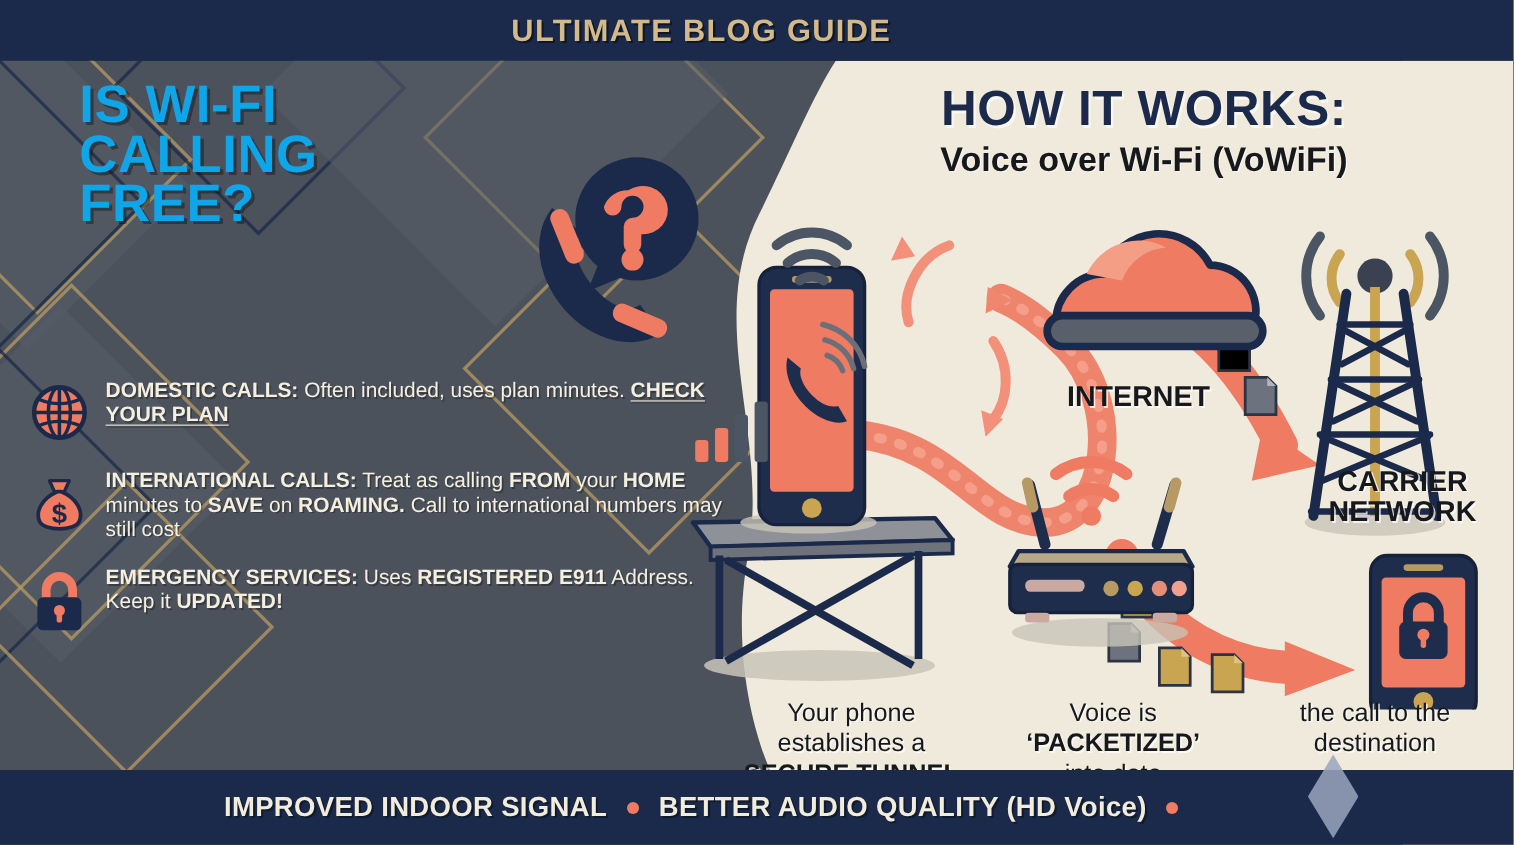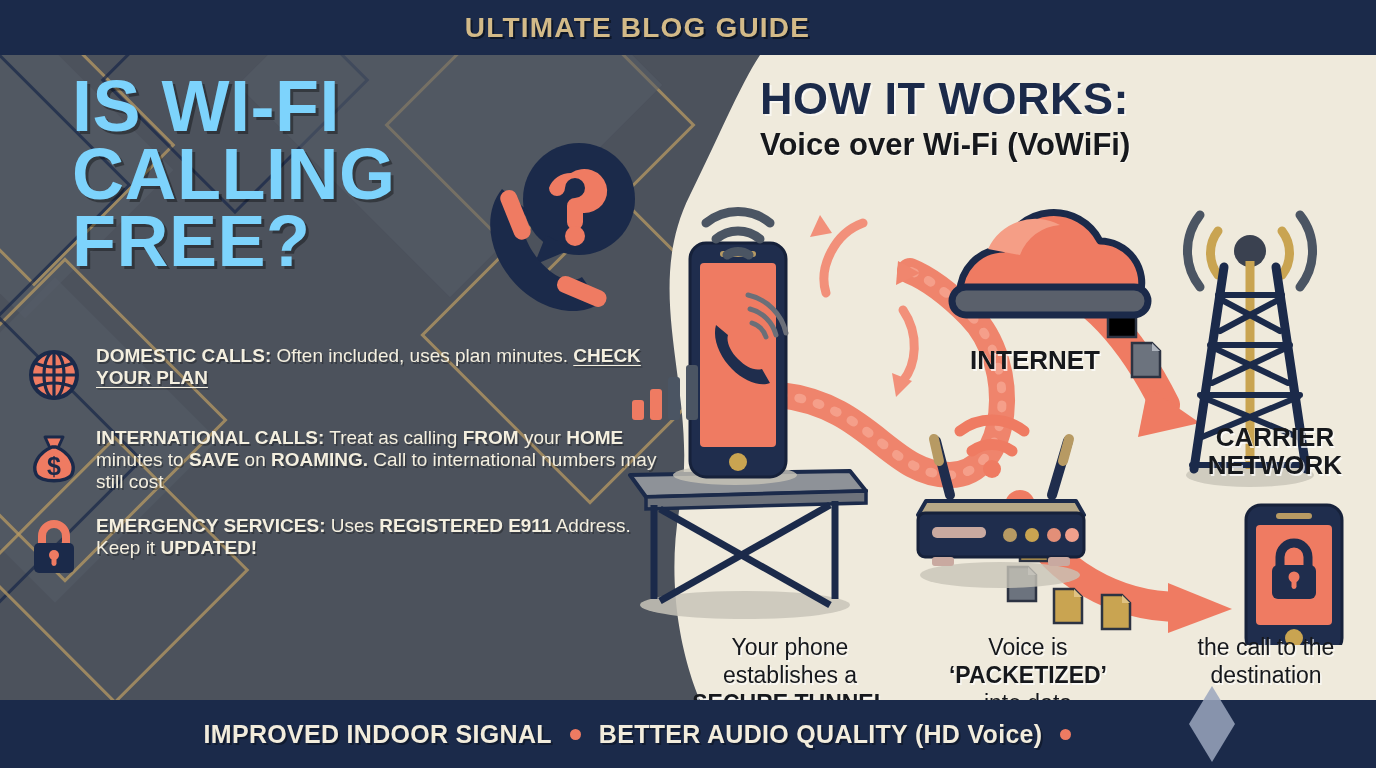--- a/index.html
+++ b/index.html
@@ -55,62 +55,62 @@
 
   #right-panel {
     position:absolute; top:0; left:0; width:1376px; height:645px;
     background:#efeadc;
     clip-path: path("M 760 0 L 1376 0 L 1376 645 L 700 645 C 700 645 660 560 680 450 C 700 340 640 240 690 140 C 715 90 740 30 760 0 Z");
   }
 
   
   #headline {
     position:absolute; left:72px; top:18px; width:430px;
-    color:#7dd3fc; font-weight:bold; font-size:72px; line-height:.94;
+    color:#0ea5e9; font-weight:bold; font-size:48px; line-height:.94;
     letter-spacing:.5px; text-shadow:3px 3px 0 rgba(0,0,0,.35);
     z-index:12;
   }
   #headline .hl-line { display:block; white-space:nowrap; }
 
   #phone-question { position:absolute; left:476px; top:82px; width:160px; height:195px; z-index:12; }
 
   #bullets {
     position:absolute; left:28px; top:290px; width:640px; z-index:12;
   }
   .bullet { display:flex; align-items:flex-start; gap:16px; margin-bottom:22px; }
   .bullet-icon { flex:none; width:52px; height:56px; margin-top:4px; }
   .bullet-text {
     color:#f4efdf; font-size:19px; line-height:1.16;
     text-shadow:1.5px 1.5px 0 rgba(0,0,0,.3);
   }
   .bullet-text b { font-weight:bold; }
   .bullet-text u { text-decoration:underline; text-underline-offset:3px; font-weight:bold; }
 
   
-  #right-head { position:absolute; left:760px; top:18px; width:560px; text-align:left; z-index:15; }
+  #right-head { position:absolute; left:760px; top:18px; width:560px; text-align:center; z-index:15; }
   #how-it-works {
     color:#1b2a4a; font-size:45px; font-weight:bold; letter-spacing:.5px;
     text-shadow:2px 2px 0 rgba(255,255,255,.6); white-space:nowrap;
   }
   #vowifi {
     color:#16181c; font-size:31px; font-weight:bold; margin-top:2px;
     text-shadow:1px 1px 0 rgba(255,255,255,.6); white-space:nowrap;
   }
 
   #diagram { position:absolute; left:620px; top:120px; width:756px; height:470px; z-index:13; }
 
   .dlabel {
     position:absolute; color:#16181c; font-weight:bold; text-align:center;
     text-shadow:1.5px 1.5px 0 rgba(255,255,255,.75);
   }
   #label-internet { left:955px; top:290px; width:160px; font-size:26px; z-index:16; }
   #label-carrier  { left:1180px; top:368px; width:190px; font-size:26px; line-height:1.08; z-index:16; }
 
   #captions {
-    position:absolute; left:680px; top:578px; width:696px;
+    position:absolute; left:664px; top:578px; width:696px;
     display:flex; gap:18px; z-index:16;
   }
   .caption {
     flex:1; text-align:center; color:#16181c; font-size:23px; line-height:1.22;
     text-shadow:1.5px 1.5px 0 rgba(255,255,255,.7);
   }
   .caption b { font-weight:bold; }
 </style>
 </head>
 <body>

